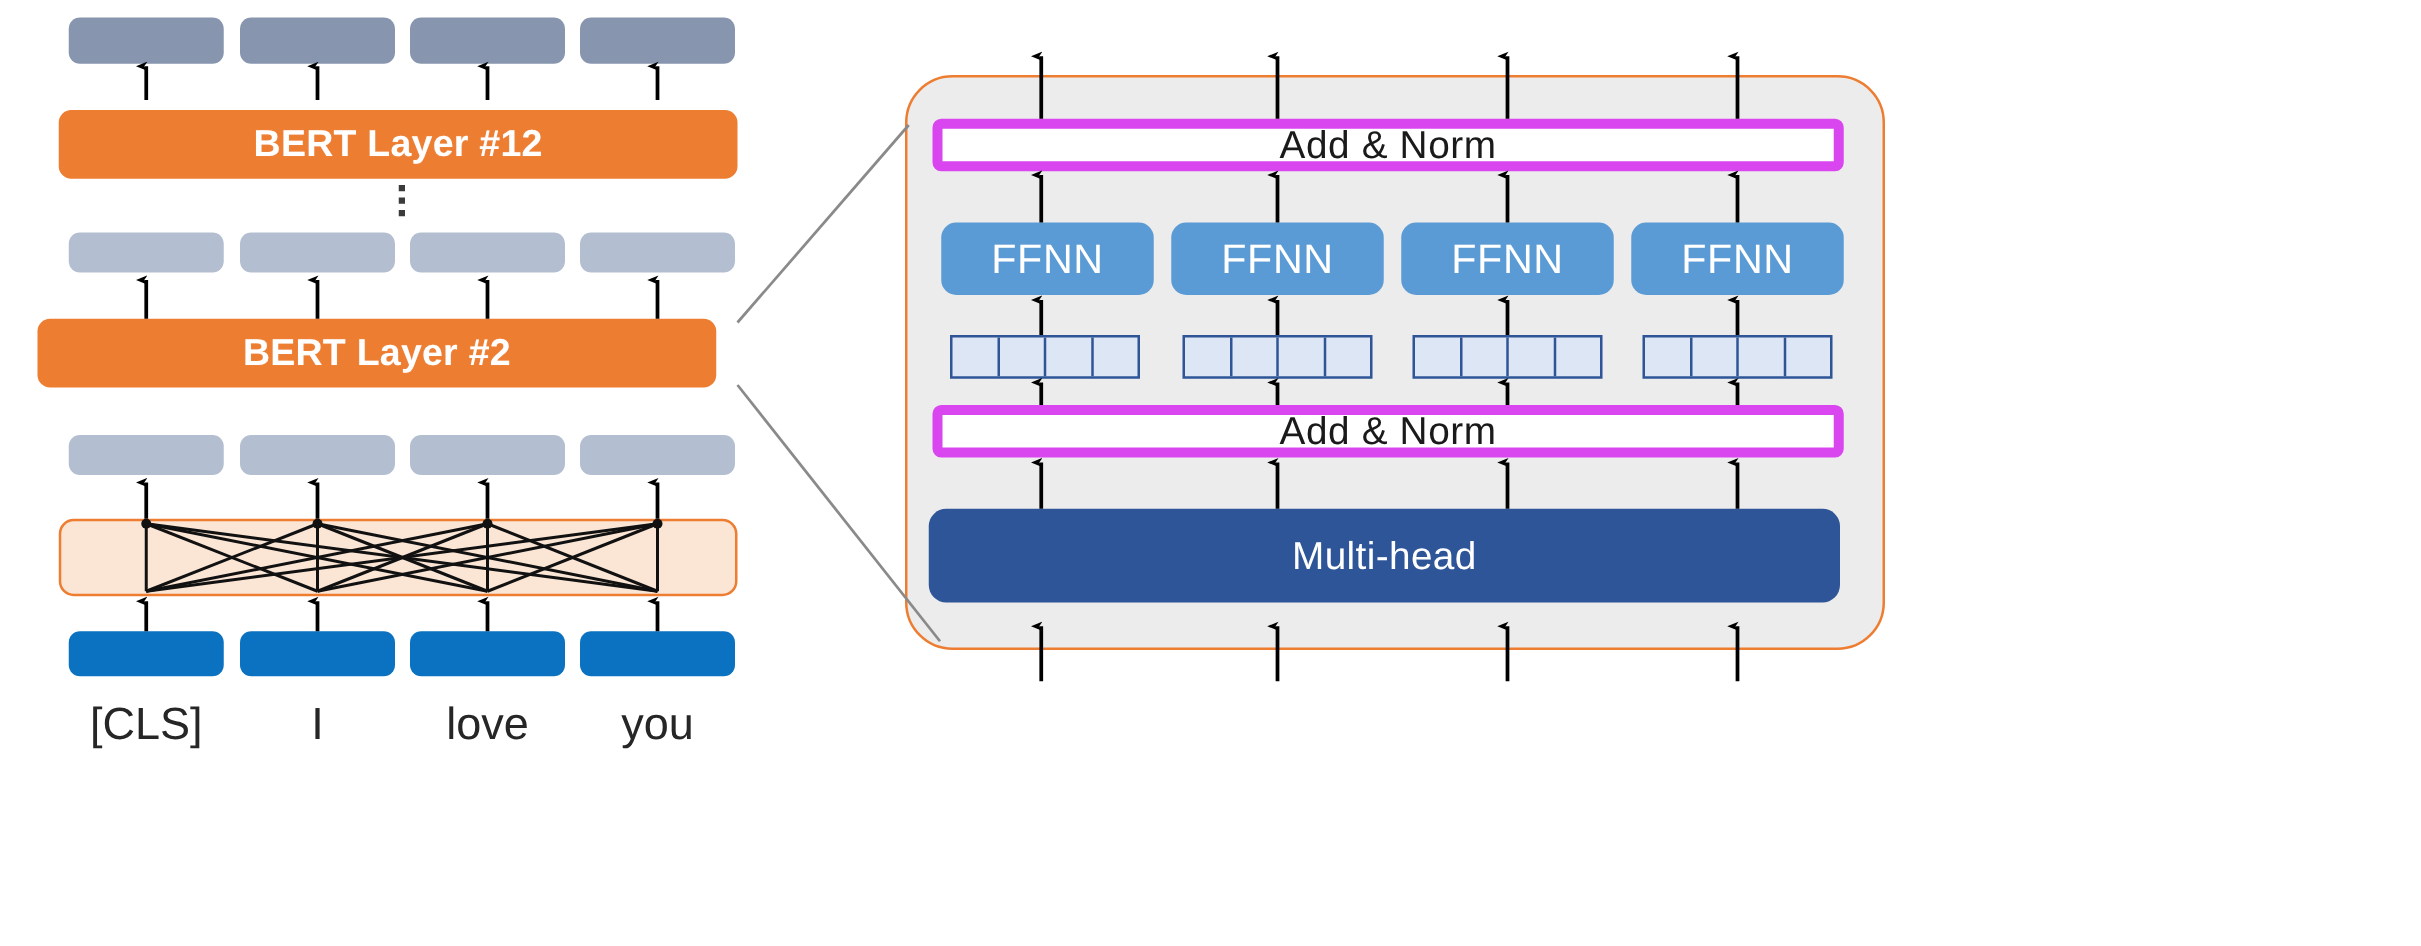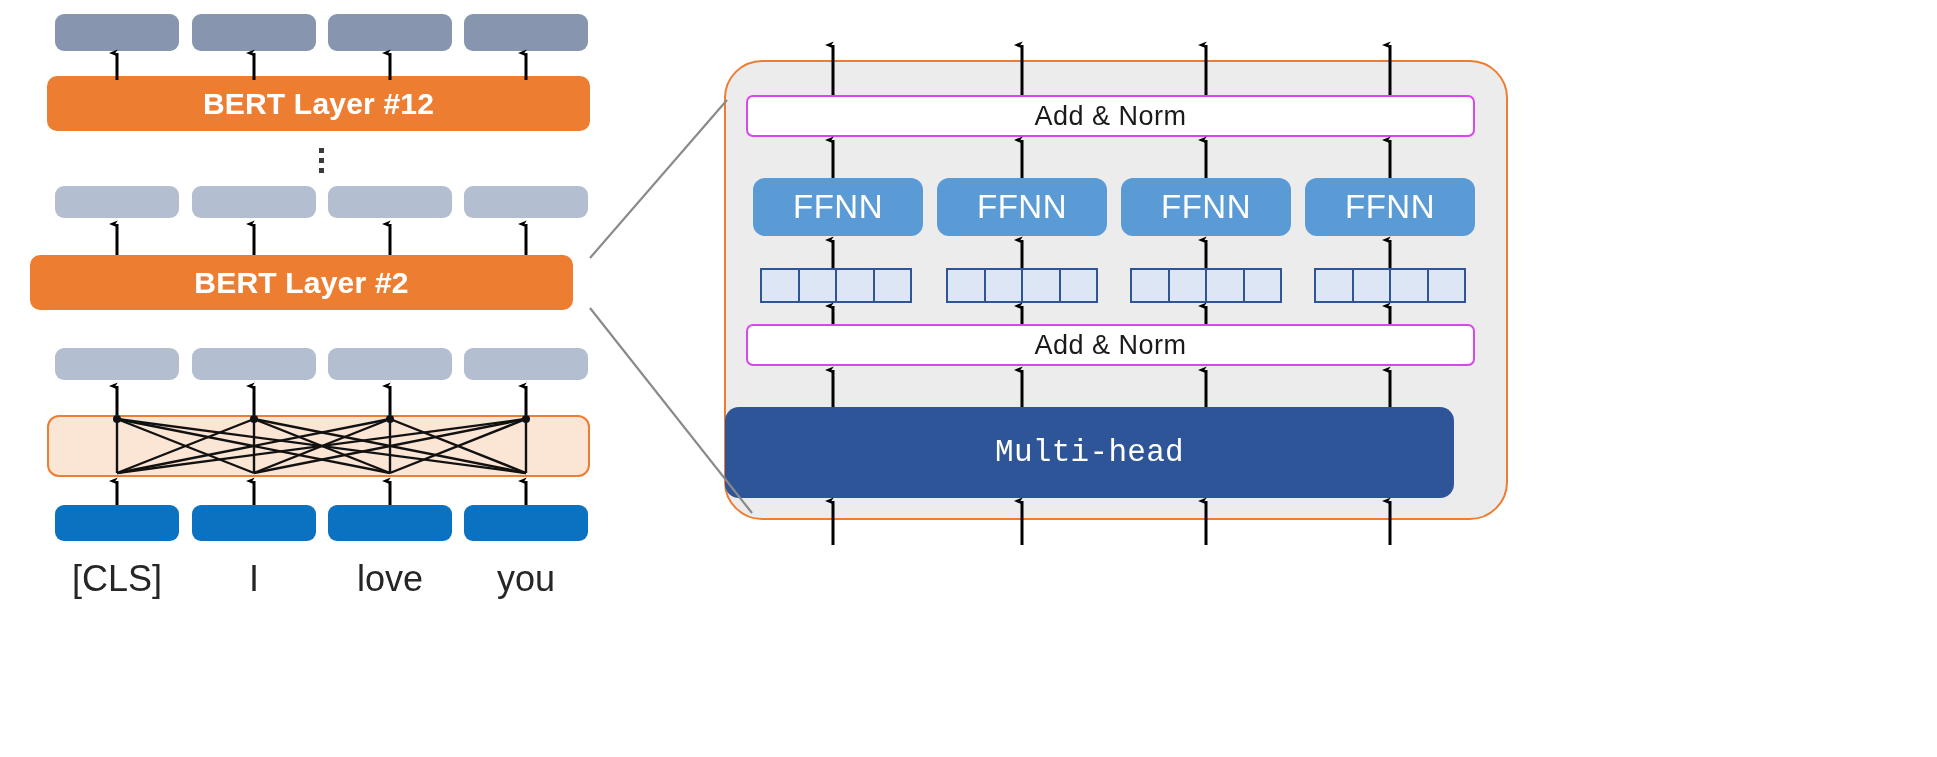--- a/index.html
+++ b/index.html
@@ -75,27 +75,27 @@
   .panel-outline {
     position: absolute;
     background: #ececec;
     border: 2.5px solid #ed7d31;
     border-radius: 38px;
     box-sizing: border-box;
   }
   .addnorm {
     position: absolute;
     background: #ffffff;
-    border: 2px solid #d946ef;
+    border: 8px solid #d946ef;
     border-radius: 7px;
     box-sizing: border-box;
     display: flex;
     align-items: center;
     justify-content: center;
-    font-size: 27px;
+    font-size: 31px;
     color: #1a1a1a;
     letter-spacing: .5px;
   }
   .ffnn {
     position: absolute;
     background: #5b9bd5;
     border-radius: 12px;
     display: flex;
     align-items: center;
     justify-content: center;
@@ -141,21 +141,21 @@
 </head>
 <body>
 
 <div id="canvas">
 
   <div class="tok-box tok-dark" style="left:55px;  top:14px; width:124px; height:37px;"></div>
   <div class="tok-box tok-dark" style="left:192px; top:14px; width:124px; height:37px;"></div>
   <div class="tok-box tok-dark" style="left:328px; top:14px; width:124px; height:37px;"></div>
   <div class="tok-box tok-dark" style="left:464px; top:14px; width:124px; height:37px;"></div>
 
-  <div class="bert-layer" style="left:47px; top:76px; width:543px; height:55px;">BERT Layer #12</div>
+  <div class="bert-layer" style="left:47px; top:88px; width:543px; height:55px;">BERT Layer #12</div>
 
   <div class="vdots" style="left:318px; top:148px; width:6px; height:25px;">
     <i></i>
       <i></i>
       <i></i>
   </div>
 
   <div class="tok-box tok-light" style="left:55px;  top:186px; width:124px; height:32px;"></div>
   <div class="tok-box tok-light" style="left:192px; top:186px; width:124px; height:32px;"></div>
   <div class="tok-box tok-light" style="left:328px; top:186px; width:124px; height:32px;"></div>
@@ -209,21 +209,21 @@
   </div>
   <div class="vec" style="left:1314px; top:268px; width:152px; height:35px;">
     <span></span>
     <span></span>
     <span></span>
     <span></span>
   </div>
 
   <div class="addnorm" style="left:746px; top:324px; width:729px; height:42px;">Add &amp; Norm</div>
 
-  <div class="mhsa" style="left:725px; top:407px; width:729px; height:91px;font-family:Liberation Mono, monospace;">
+  <div class="mhsa" style="left:743px; top:407px; width:729px; height:75px;">
     <div>Multi-head</div>
   </div>
 
   <svg class="overlay" viewBox="0 0 1937 757">
     <defs>
       <marker id="ah" markerWidth="8" markerHeight="9" refX="3.6" refY="8.2" orient="auto" markerUnits="userSpaceOnUse">
         <path d="M3.6,0 L7.2,9 L3.6,6.6 L0,9 Z" fill="#000"></path>
       </marker>
     </defs>
 

